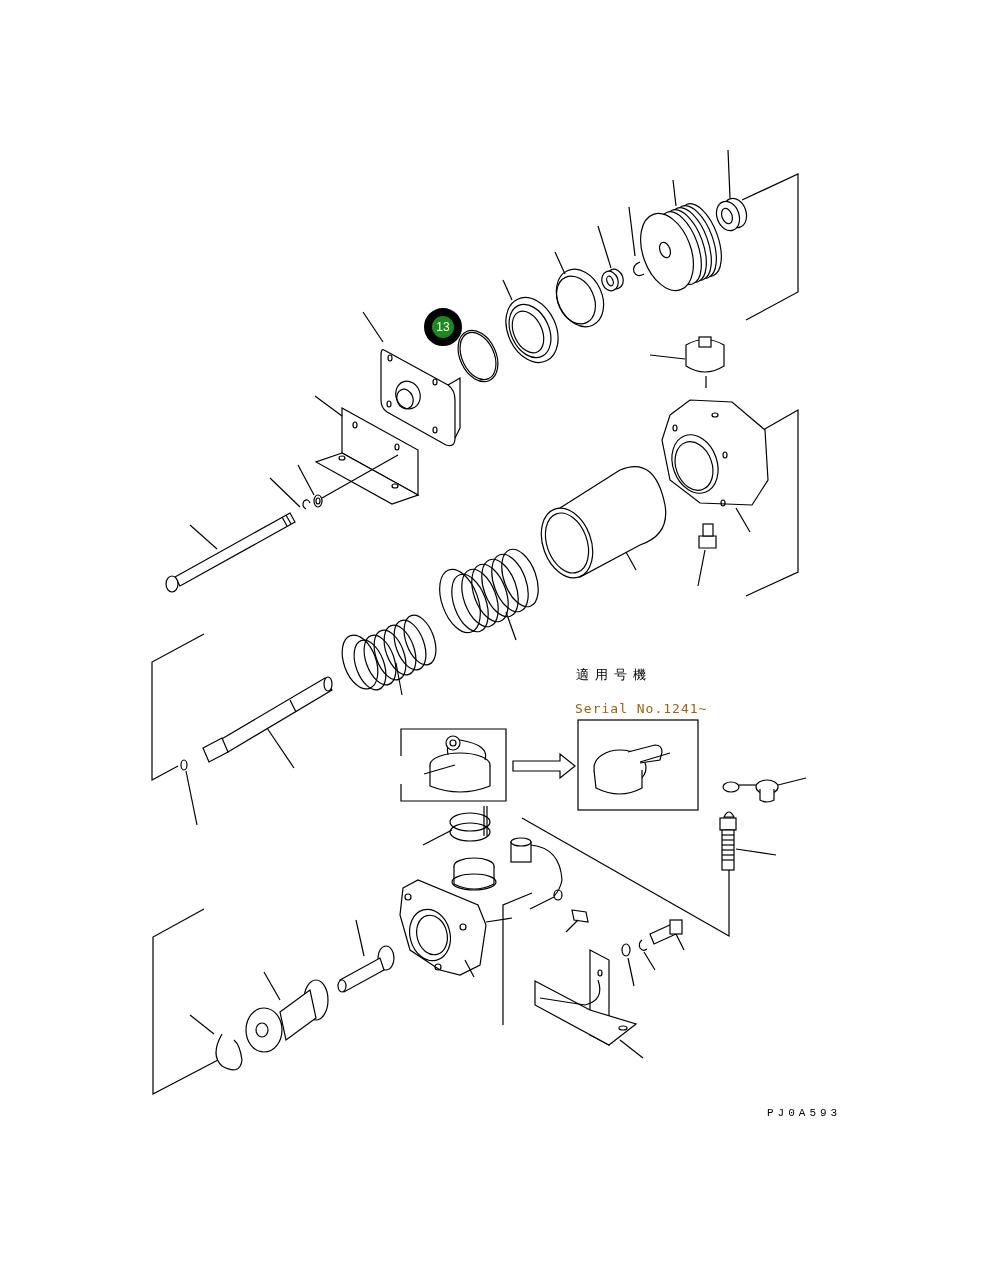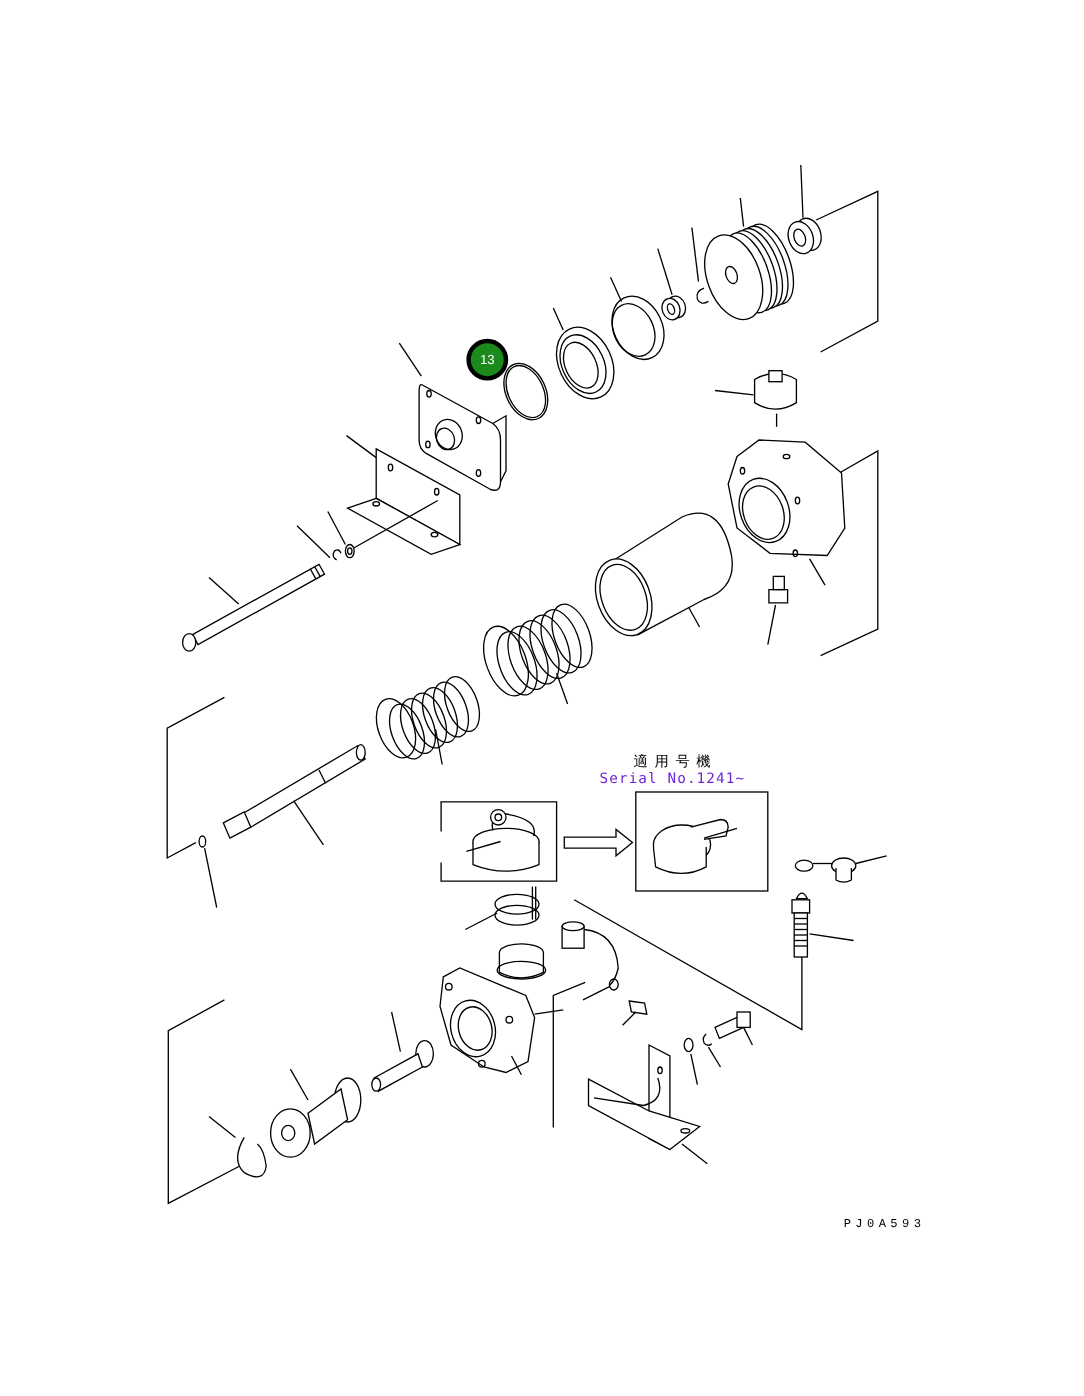--- a/index.html
+++ b/index.html
@@ -3,26 +3,26 @@
 <meta charset="utf-8">
 <style>
   html, body { margin: 0; padding: 0; background: #ffffff; }
   body { width: 985px; height: 1269px; position: relative; overflow: hidden; font-family: "DejaVu Sans Mono", monospace; }
   #canvas { position: absolute; left: 0; top: 0; width: 985px; height: 1269px; }
   svg { position: absolute; left: 0; top: 0; }
   .ln { stroke: #000; stroke-width: 1.2; fill: none; }
   .fw { stroke: #000; stroke-width: 1.2; fill: #fff; }
   .callout {
     position: absolute; left: 424px; top: 308px; width: 38px; height: 38px;
-    border-radius: 50%; background: #1a8a1a; border: 4px solid #000000;
+    border-radius: 50%; background: #1a8a1a; border: 8px solid #000000;
     box-sizing: border-box; color: #fff; font-family: "Liberation Sans", sans-serif;
     font-size: 12px; display: flex; align-items: center; justify-content: center; cursor: pointer;
   }
-  .note-jp { position: absolute; left: 576px; top: 683px; font-family: "DejaVu Sans", sans-serif; font-size: 13px; letter-spacing: 6px; color: #000; }
-  .note-serial { position: absolute; left: 545px; top: 701px; font-family: "DejaVu Sans Mono", monospace; font-size: 13px; letter-spacing: 1px; color: #6d28d9; }
+  .note-jp { position: absolute; left: 576px; top: 666px; font-family: "DejaVu Sans", sans-serif; font-size: 13px; letter-spacing: 6px; color: #000; }
+  .note-serial { position: absolute; left: 575px; top: 701px; font-family: "DejaVu Sans Mono", monospace; font-size: 13px; letter-spacing: 1px; color: #a16207; }
   .drawing-code { position: absolute; left: 767px; top: 1107px; font-family: Liberation Mono, monospace; font-size: 11px; letter-spacing: 4px; color: #000; }
 </style>
 </head>
 <body>
 
 <div id="canvas">
 <svg width="985" height="1269" viewBox="0 0 985 1269">
 
   <g>
     <polyline class="ln" points="742,200 798,174 798,292 746,320"></polyline>

